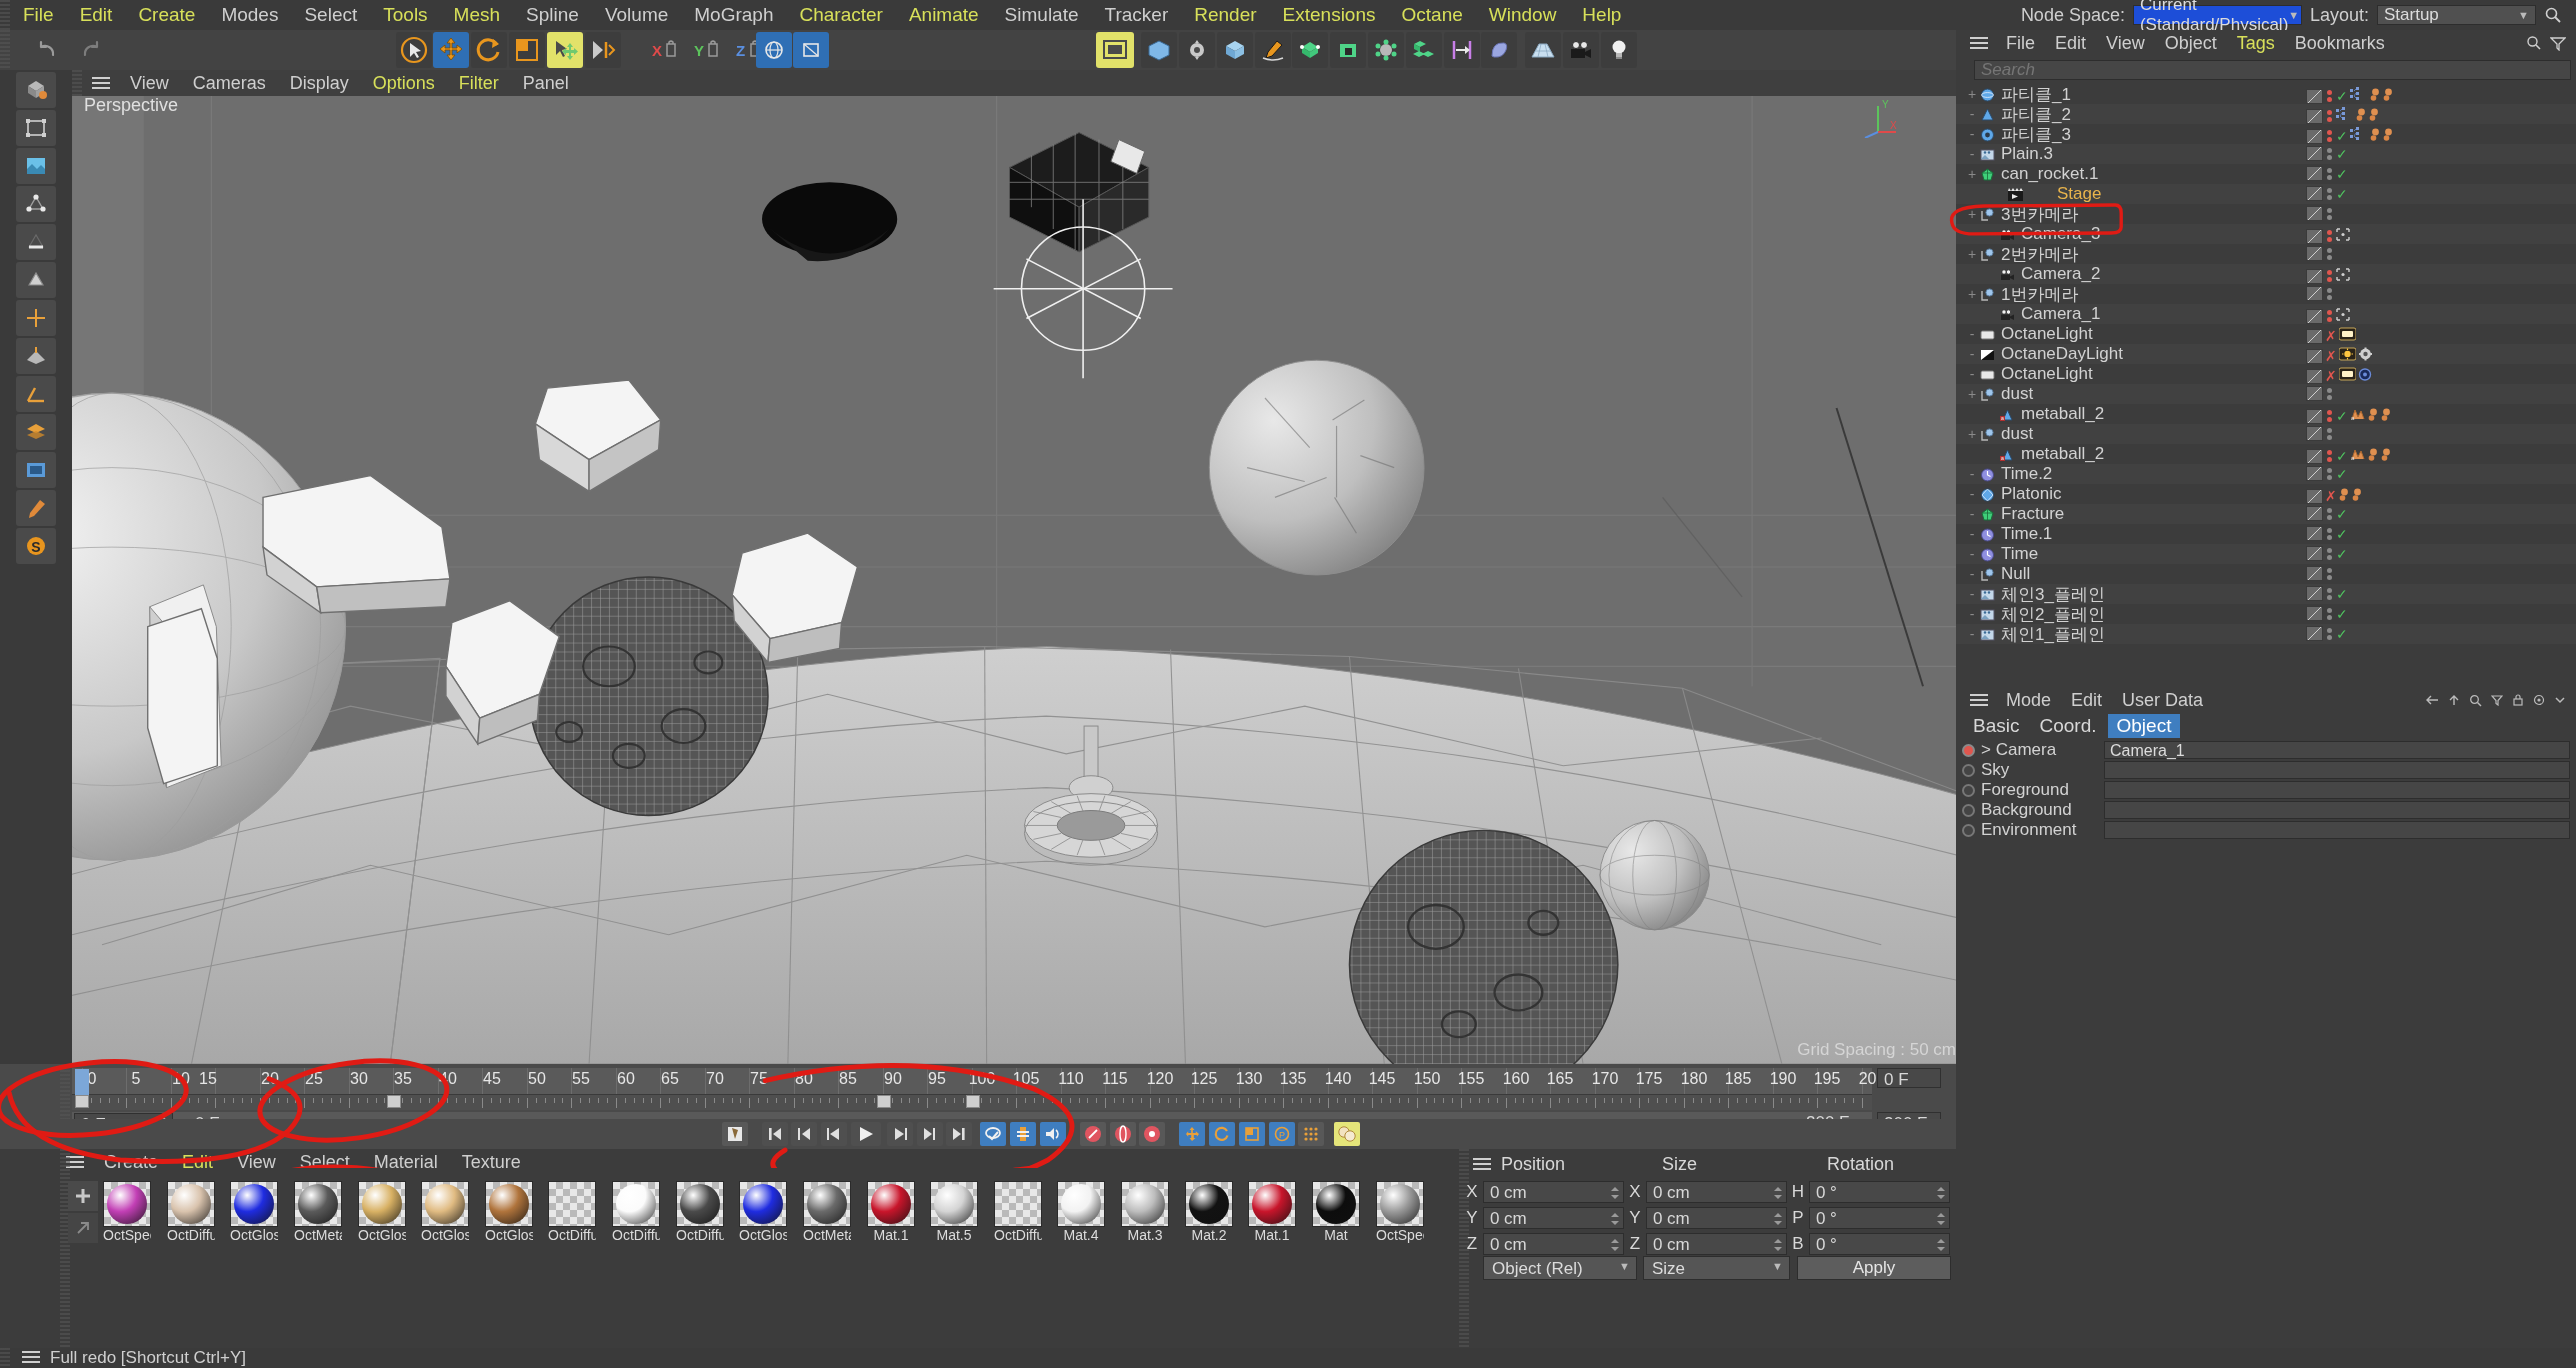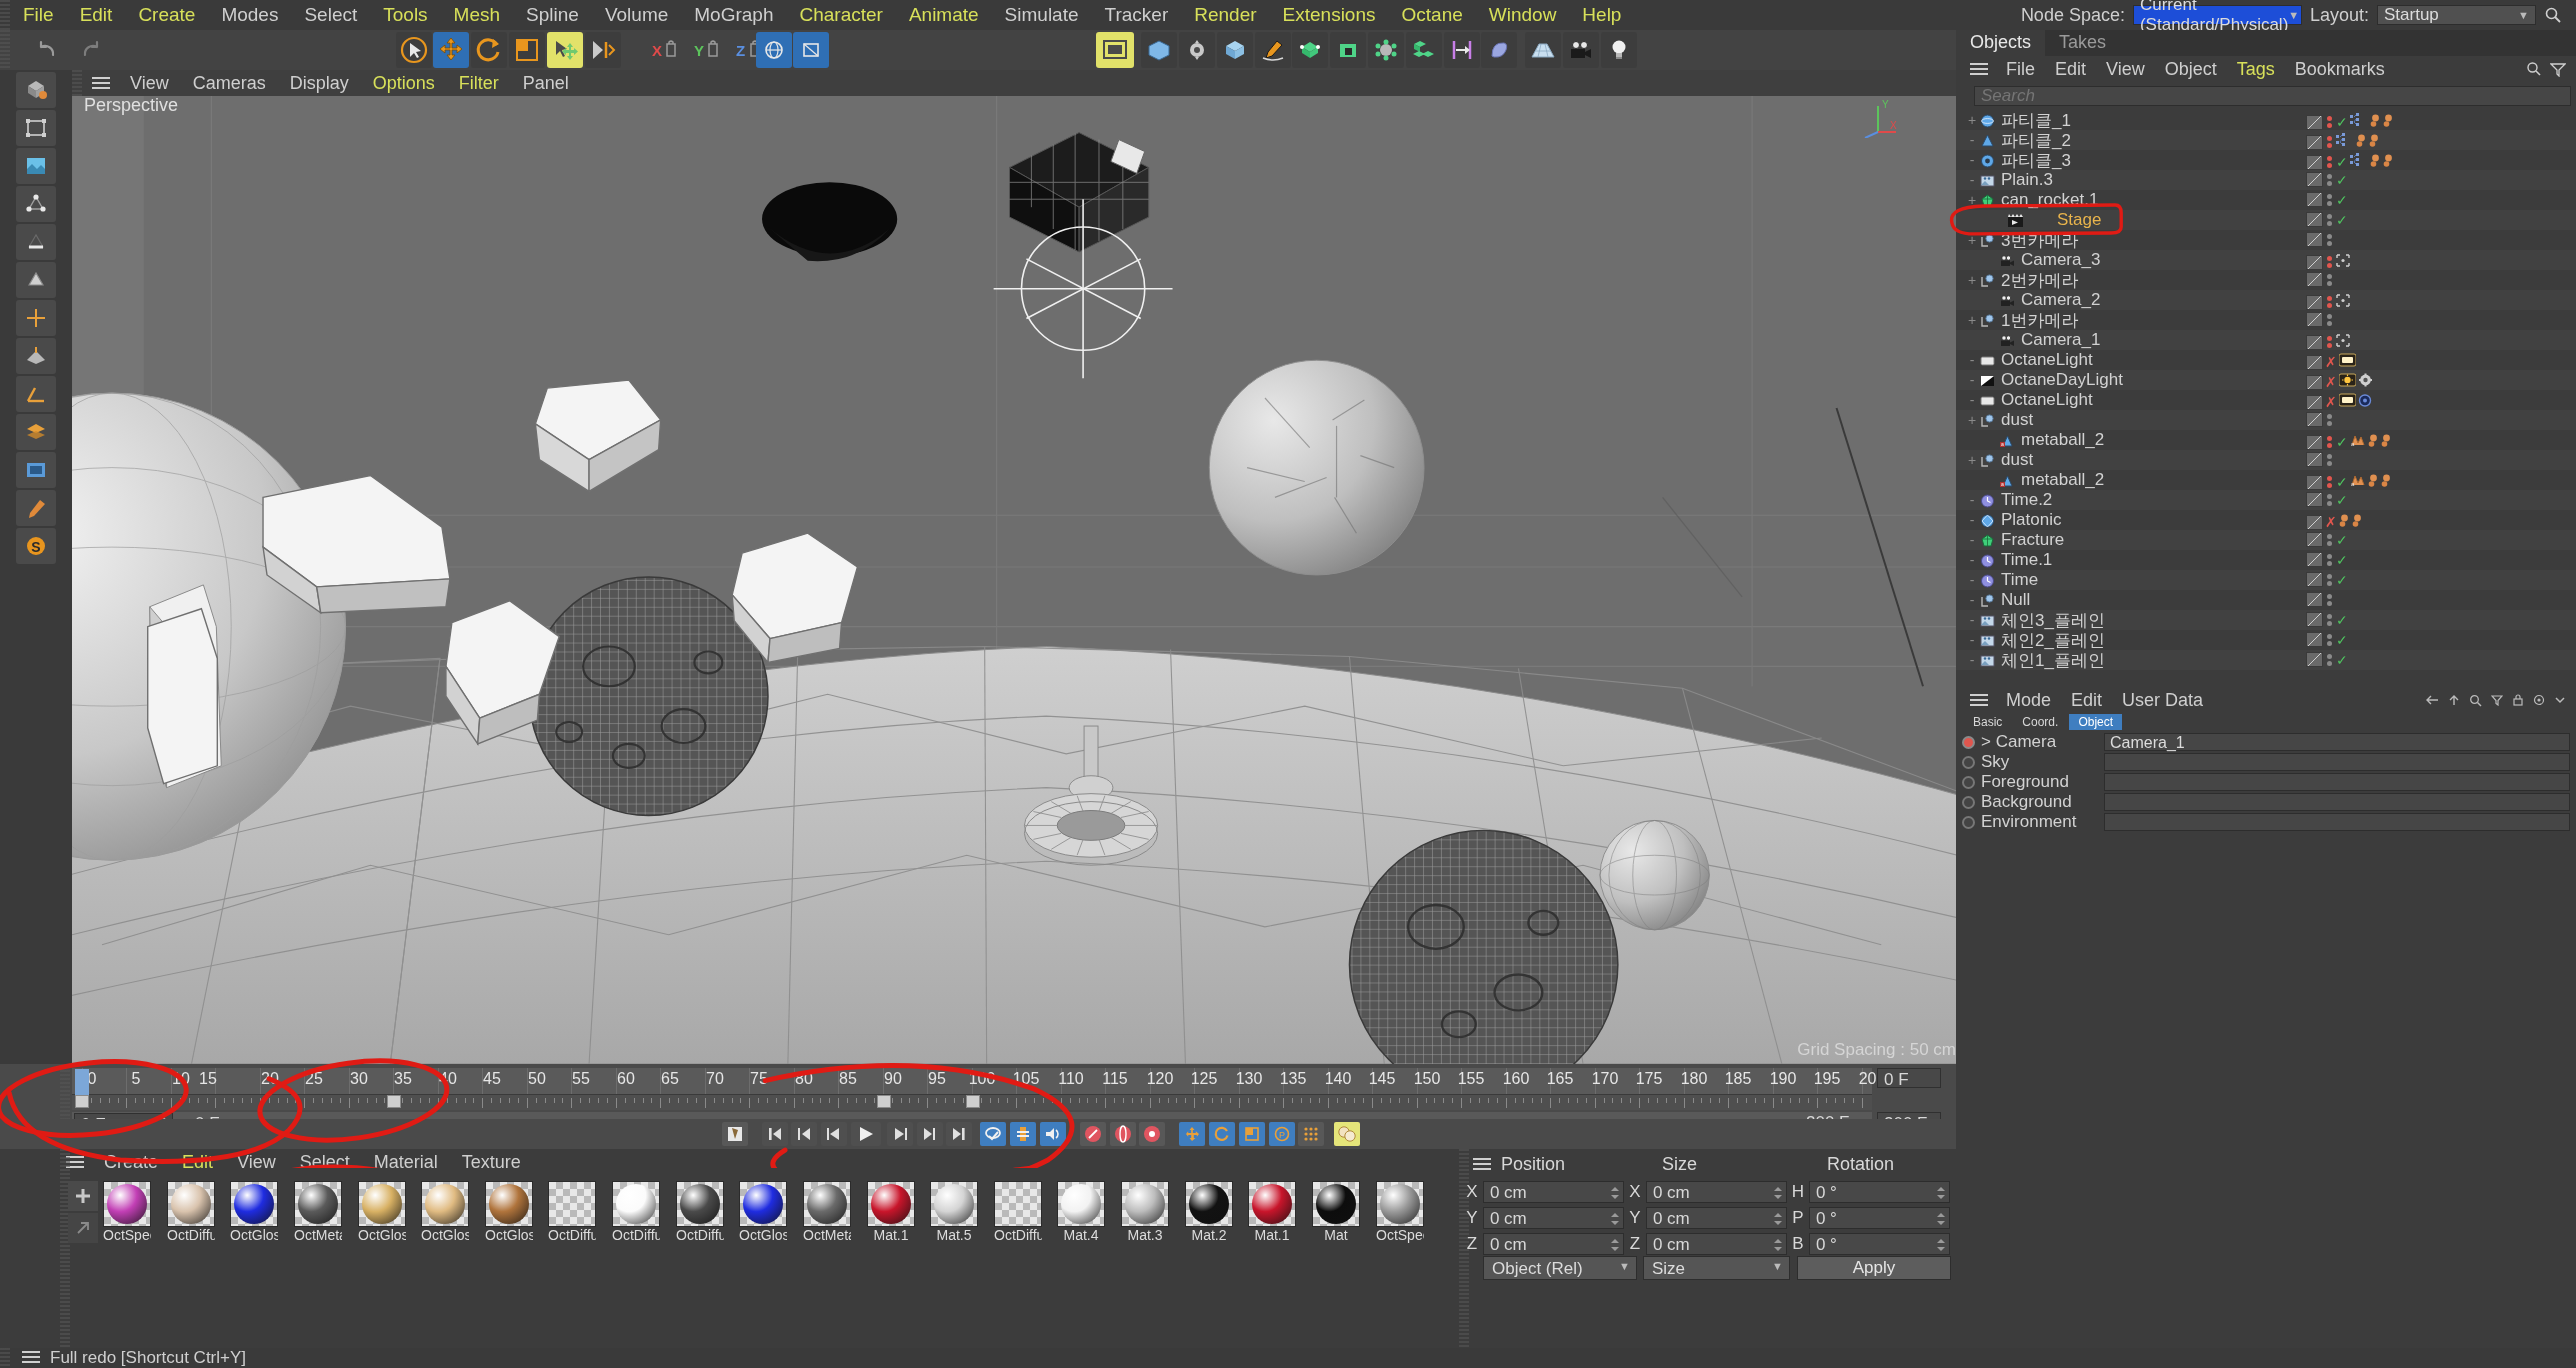--- a/index.html
+++ b/index.html
@@ -127,21 +127,21 @@
   .chk { font-size:14px; line-height:14px; }
 
   
   #attrpanel { position:absolute; left:0; top:658px; width:620px; height:497px; background:#3c3c3c;}
   #attrtabs { height:24px; background:#333; display:flex; align-items:flex-end; }
   #attrmenu { height:24px; display:flex; align-items:center; }
   #attrmenu .mi { padding:0 10px; font-size:18px; color:#cfcfcf; }
   .attrtitle { font-size:18px; color:#dcdcdc; display:flex; align-items:center; gap:8px;
                padding:4px 10px; }
   .attrsubtabs { display:flex; gap:2px; padding:2px 8px; }
-  .sbt { font-size:12px; padding:1px 9px; color:#d8d8d8;text-align:center; }
+  .sbt { font-size:19px; padding:1px 9px; color:#d8d8d8;text-align:center; }
   .sbt.active { background:#3f7ec0; color:#fff; }
   .attrsec { font-size:18px; font-weight:bold; color:#e8e8e8; padding:6px 8px 2px; }
   .attrrow { display:flex; align-items:center; height:20px; padding:0 6px; gap:6px;
              font-size:17px; color:#d2d2d2; }
   .radio { width:13px; height:13px; border-radius:50%; border:2px solid #777;
            background:#444; flex:none; position:relative;}
   .radio.on { background:#e0564e; border-color:#8a8a8a;}
   .attrinput { flex:1; height:18px; background:#464646; border:1px solid #2d2d2d;
                font-size:16px; color:#dcdcdc; padding:0 5px; }
 
@@ -1353,24 +1353,20 @@
     </div>
   </div>
   <div class="abs" style="left:338px;top:107px;width:154px;">
     <div class="applybtn">Apply</div>
   </div>
 </div>
 
 <div id="rightcol" class="abs">
 
   
-  <div id="objtabs">
-      <div class="ptab active">Objects</div>
-      <div class="ptab">Takes</div>
-    </div>
   <div id="objmenu">
     <span style="padding:0 8px 0 14px;">
       <svg width="18" height="12" viewBox="0 0 18 12">
           <rect y="0" width="18" height="2" fill="#cfcfcf"></rect>
           <rect y="5" width="18" height="2" fill="#cfcfcf"></rect>
           <rect y="10" width="18" height="2" fill="#cfcfcf"></rect>
         </svg>
     </span>
     <div id="objmenu-items" style="display:flex;align-items:center;">
         <span class="mi">File</span>

